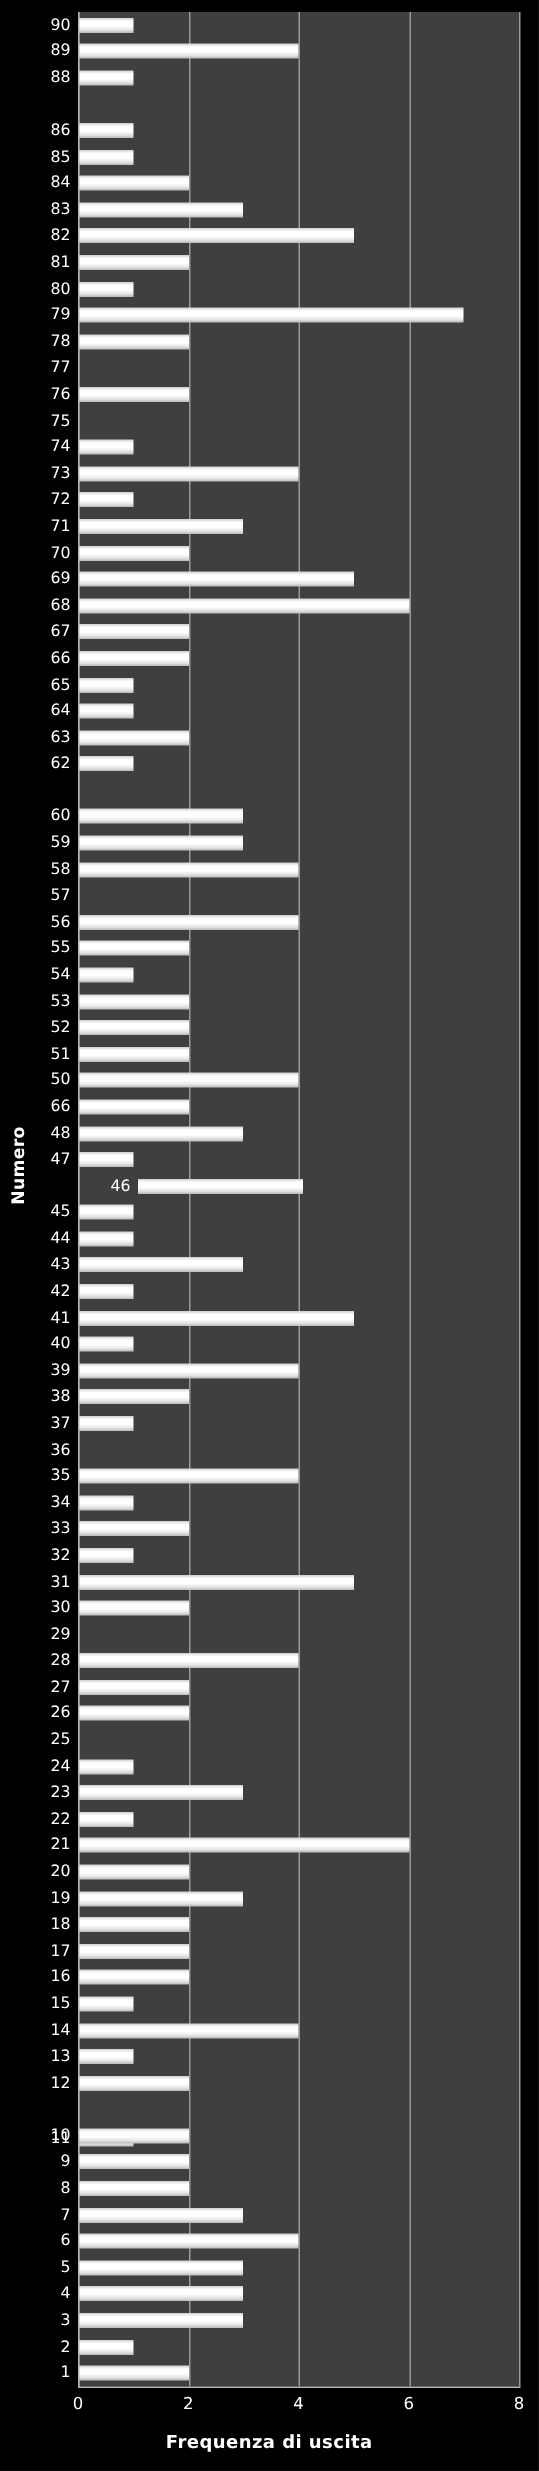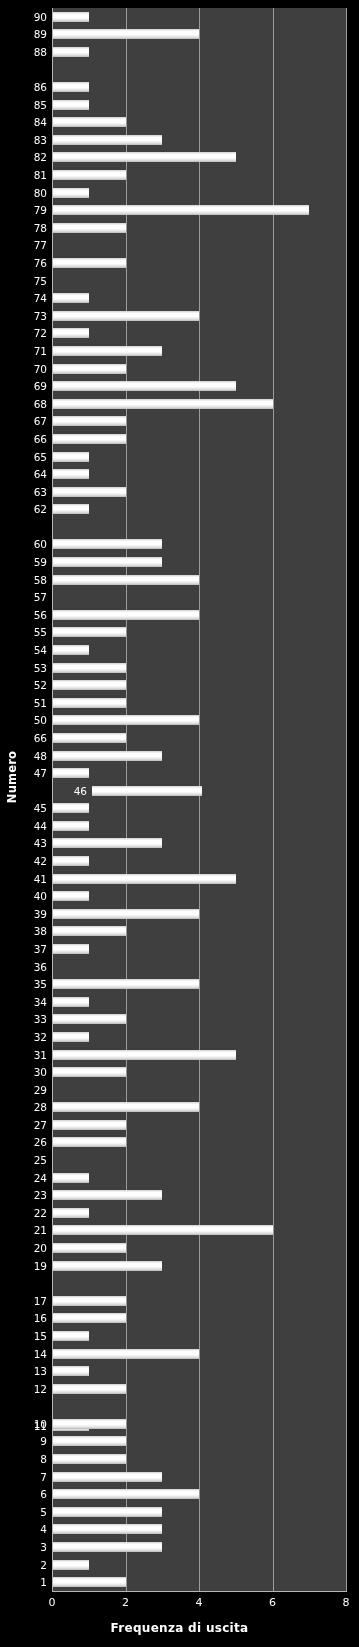--- a/index.html
+++ b/index.html
@@ -401,20 +401,24 @@
         <div class="bar" title="21: 6" style="width: 220.5px;"></div>
       </div>
       <div class="row" style="top: 1231.22px; height: 17.5889px;">
         <div class="ytick">20</div>
         <div class="bar" title="20: 2" style="width: 73.5px;"></div>
       </div>
       <div class="row" style="top: 1248.81px; height: 17.5889px;">
         <div class="ytick">19</div>
         <div class="bar" title="19: 3" style="width: 110.25px;"></div>
       </div>
+      <div class="row" style="top: 1266.4px; height: 17.5889px;">
+        <div class="ytick">18</div>
+        <div class="bar" title="18: 2" style="width: 73.5px;"></div>
+      </div>
       <div class="row" style="top: 1283.99px; height: 17.5889px;">
         <div class="ytick">17</div>
         <div class="bar" title="17: 2" style="width: 73.5px;"></div>
       </div>
       <div class="row" style="top: 1301.58px; height: 17.5889px; text-decoration: underline;">
         <div class="ytick">16</div>
         <div class="bar" title="16: 2" style="width: 73.5px;"></div>
       </div>
       <div class="row" style="top: 1319.17px; height: 17.5889px;">
         <div class="ytick">15</div>

